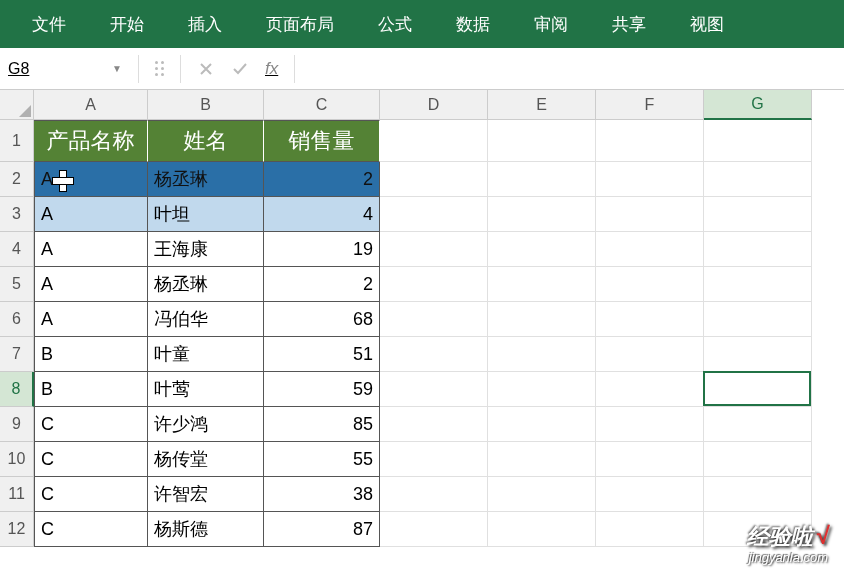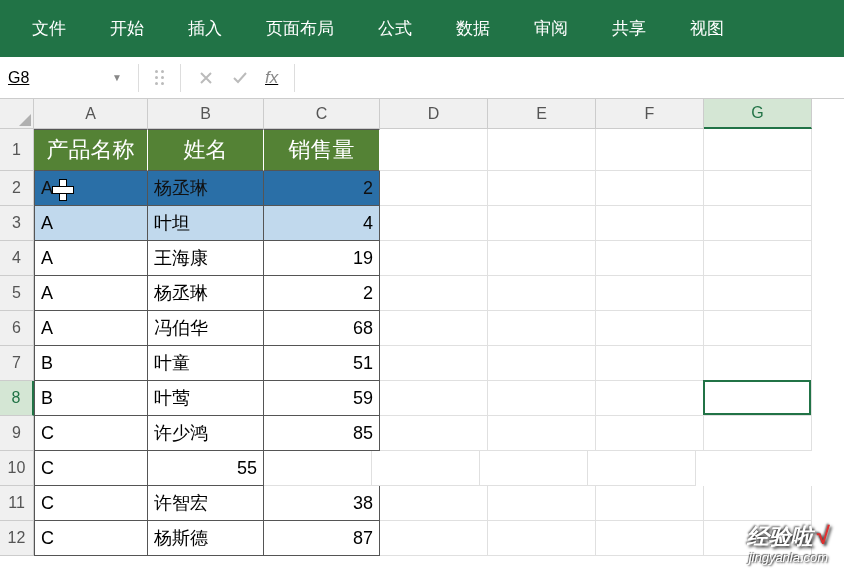--- a/index.html
+++ b/index.html
@@ -1,21 +1,21 @@
 <!DOCTYPE html>
 <html><head>
   <meta charset="utf-8">
   <style>
     * { margin: 0; padding: 0; box-sizing: border-box; }
     body { font-family: "Microsoft YaHei", Arial, sans-serif; background: #fff; width: 844px; height: 573px; overflow: hidden; position: relative; }
     
     
     .menu-bar {
       background: #217346;
-      height: 57px;
+      height: 48px;
       display: flex;
       align-items: center;
       padding: 0 10px;
     }
     .menu-item {
       color: #fff;
       font-size: 17px;
       padding: 12px 22px;
       cursor: pointer;
     }
@@ -363,20 +363,21 @@
         <div class="cell data-bordered" style="width: 116px;">许少鸿</div>
         <div class="cell data-bordered num" style="width: 116px;">85</div>
         <div class="cell" style="width: 108px;"></div>
         <div class="cell" style="width: 108px;"></div>
         <div class="cell" style="width: 108px;"></div>
         <div class="cell" style="width: 108px;"></div>
       </div>
       <div class="row">
         <div class="row-header">10</div>
         <div class="cell data-bordered" style="width: 114px; border-left: 1px solid rgb(85, 85, 85);">C</div>
+        <div class="cell data-bordered" style="width: 116px;">杨传堂</div>
         <div class="cell data-bordered num" style="width: 116px;">55</div>
         <div class="cell" style="width: 108px;"></div>
         <div class="cell" style="width: 108px;"></div>
         <div class="cell" style="width: 108px;"></div>
         <div class="cell" style="width: 108px;"></div>
       </div>
       <div class="row">
         <div class="row-header">11</div>
         <div class="cell data-bordered" style="width: 114px; border-left: 1px solid rgb(85, 85, 85);">C</div>
         <div class="cell data-bordered" style="width: 116px;">许智宏</div>

